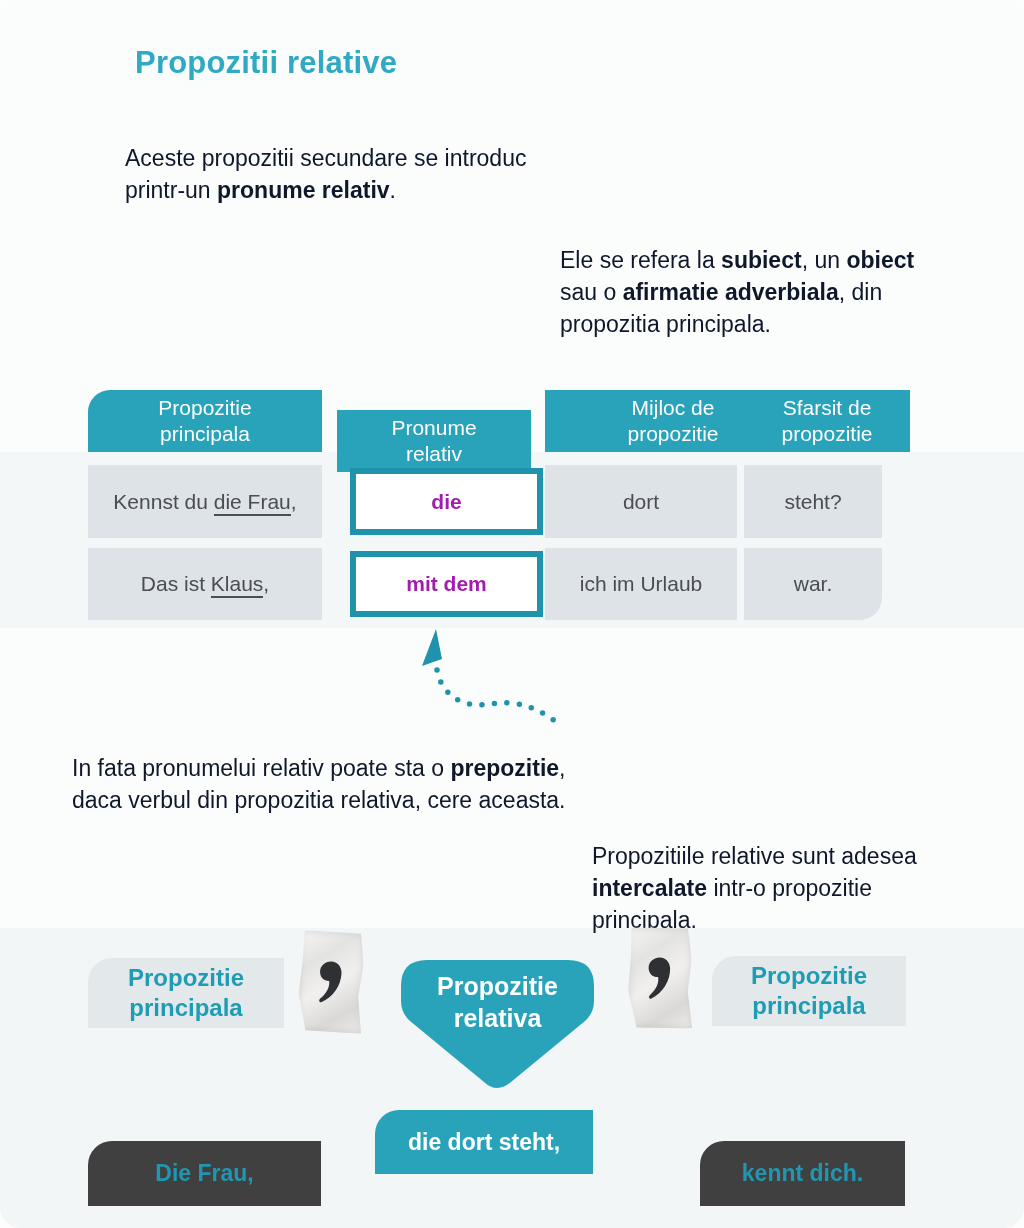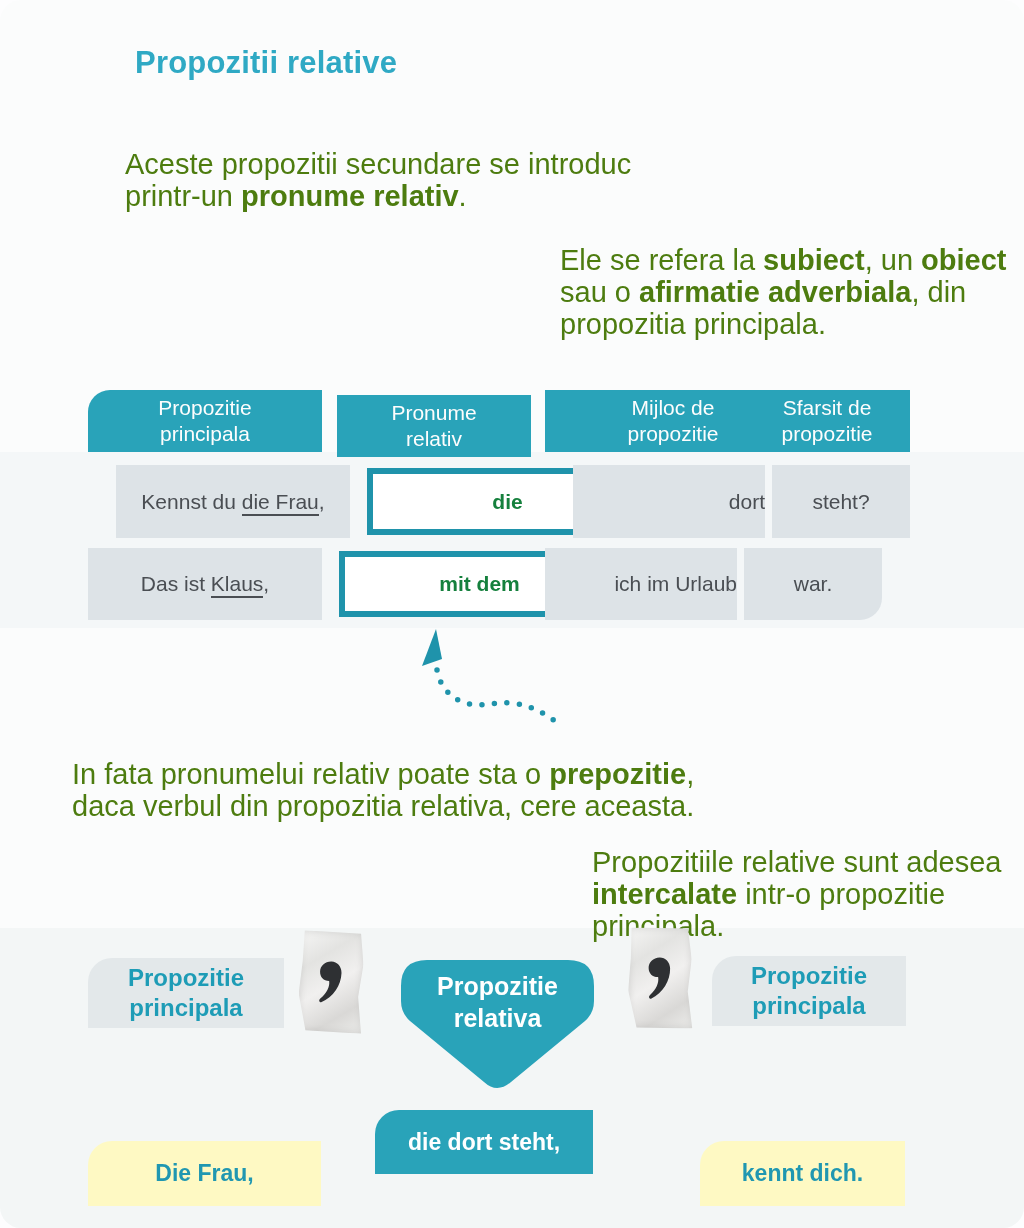--- a/index.html
+++ b/index.html
@@ -6,63 +6,63 @@
   body{width:1024px;height:1228px;background:#fdfdfe;font-family:"Liberation Sans",sans-serif;}
   .page{position:relative;width:1024px;height:1228px;overflow:hidden;background:#fbfcfc;border-radius:21px;}
 
   
   .band{position:absolute;left:0;width:1024px;}
   .band-table{top:452px;height:176px;background:#eff3f4;opacity:.55;}
   .band-bottom{top:928px;height:300px;background:#f3f6f6;}
 
   .page-title{position:absolute;left:135px;top:24px;font-size:31px;font-weight:bold;color:#2fa9c4;letter-spacing:.2px;}
 
-  .para{position:absolute;font-size:29px;line-height:32px;color:#4d7c0f;}
+  .para{position:absolute;font-size:23px;line-height:32px;color:#0f172a;}
   .para-intro{left:125px;top:119px;}
   .para-refer{left:560px;top:237px;margin-top:7px;}
   .para-preposition{left:72px;top:729px;}
   .para-intercalate{left:592px;top:817px;}
   .para b{font-weight:bold;}
 
   
   .th{position:absolute;height:62px;background:#29a3b9;color:#fdfdfd;font-size:21px;line-height:26px;text-align:center;display:flex;flex-direction:column;justify-content:center;}
   .th.c1{left:88px;width:234px;border-top-left-radius:22px;}
   .th.c2{left:337px;width:194px;}
   .th.c3{left:545px;width:192px;padding-left:32px;}
   .th.c4{left:744px;width:166px;}
   .cell{position:absolute;background:#dde3e7;color:#4a4e53;font-size:21px;display:flex;align-items:center;justify-content:center;text-align:center;}
-  .r1{top:465px;height:73px;margin-left:28px;}
+  .r1{top:465px;height:73px;}
   .r2{top:548px;height:72px;}
   .cell.c1{left:88px;width:234px;}
-  .cell.c3{left:545px;width:192px;justify-content:flex-end;}
+  .cell.c3{left:545px;width:192px;}
   .cell.c4{left:744px;width:138px;}
   .cell.r2.c4{border-bottom-right-radius:22px;}
   .u{border-bottom:2px solid #4a4e53;padding-bottom:1px;}
-  .pronoun-box{position:absolute;left:339px;width:181px;background:#ffffff;border:6px solid #1f93ab;display:flex;align-items:center;justify-content:center;font-size:21px;font-weight:bold;color:#15803d;padding-left:44px;}
+  .pronoun-box{position:absolute;left:350px;width:181px;background:#ffffff;border:6px solid #1f93ab;display:flex;align-items:center;justify-content:center;font-size:21px;font-weight:bold;color:#a21caf;}
   .pronoun-box.r1{top:468px;height:55px;}
   .pronoun-box.r2{top:551px;height:54px;}
 
   .arrow-svg{position:absolute;left:412px;top:626px;}
 
   
   .panel{position:absolute;background:#e3e8ea;border-top-left-radius:24px;display:flex;flex-direction:column;justify-content:center;text-align:center;color:#1e9cb6;font-size:24px;font-weight:bold;line-height:30px;}
   .panel-left{left:88px;top:958px;width:196px;height:70px;}
   .panel-right{left:712px;top:956px;width:194px;height:70px;}
   .comma-paper{position:absolute;width:64px;height:102px;
     background:linear-gradient(148deg,#f6f6f5 0%,#e3e3e1 28%,#f1f0ef 52%,#d9d8d6 78%,#ededeb 100%);
     box-shadow:inset 0 0 9px rgba(0,0,0,.14),1px 1px 3px rgba(0,0,0,.10);
     clip-path:polygon(7% 0,95% 2%,100% 32%,93% 64%,99% 100%,12% 98%,0 62%,5% 30%);
     display:flex;align-items:center;justify-content:center;}
   .comma-paper-1{left:299px;top:931px;transform:rotate(1.5deg);}
   .comma-paper-2{left:628px;top:927px;transform:rotate(-1deg);}
   .relative-shape{position:absolute;left:397px;top:957px;width:201px;height:134px;}
   .relative-shape .lbl{position:absolute;left:0;top:13px;width:100%;text-align:center;color:#ffffff;font-size:25px;font-weight:bold;line-height:32px;}
 
   .example{position:absolute;top:1141px;height:65px;display:flex;align-items:center;justify-content:center;font-size:23px;font-weight:bold;border-top-left-radius:24px;}
-  .example.gray{background:#fef9c3;color:#2097b1;}
+  .example.gray{background:#404040;color:#2097b1;}
   .example.teal{background:#29a3b9;color:#ffffff;}
   .example.p1{left:88px;width:233px;}
   .example.p2{left:375px;width:218px;top:1110px;height:64px;}
   .example.p3{left:700px;width:205px;}
 </style>
 </head>
 <body>
 
 <div class="page">
 
@@ -72,21 +72,21 @@
   <h1 class="page-title">Propozitii relative</h1>
 
   <p class="para para-intro"><span>Aceste propozitii secundare se introduc</span><br><span>printr-un </span><b>pronume relativ</b><span>.</span></p>
 
   <p class="para para-refer"><span>Ele se refera la </span><b>subiect</b><span>, un </span><b>obiect</b><br><span>sau o </span><b>afirmatie adverbiala</b><span>, din</span><br><span>propozitia principala.</span></p>
 
   <div class="th c1">
       <span>Propozitie</span>
       <span>principala</span>
     </div>
-  <div class="th c2" style="top:395px">
+  <div class="th c2" style="top:410px">
       <span>Pronume</span>
       <span>relativ</span>
     </div>
   <div class="th c3" style="top:390px">
       <span>Mijloc de</span>
       <span>propozitie</span>
     </div>
   <div class="th c4" style="top:390px">
       <span>Sfarsit de</span>
       <span>propozitie</span>

